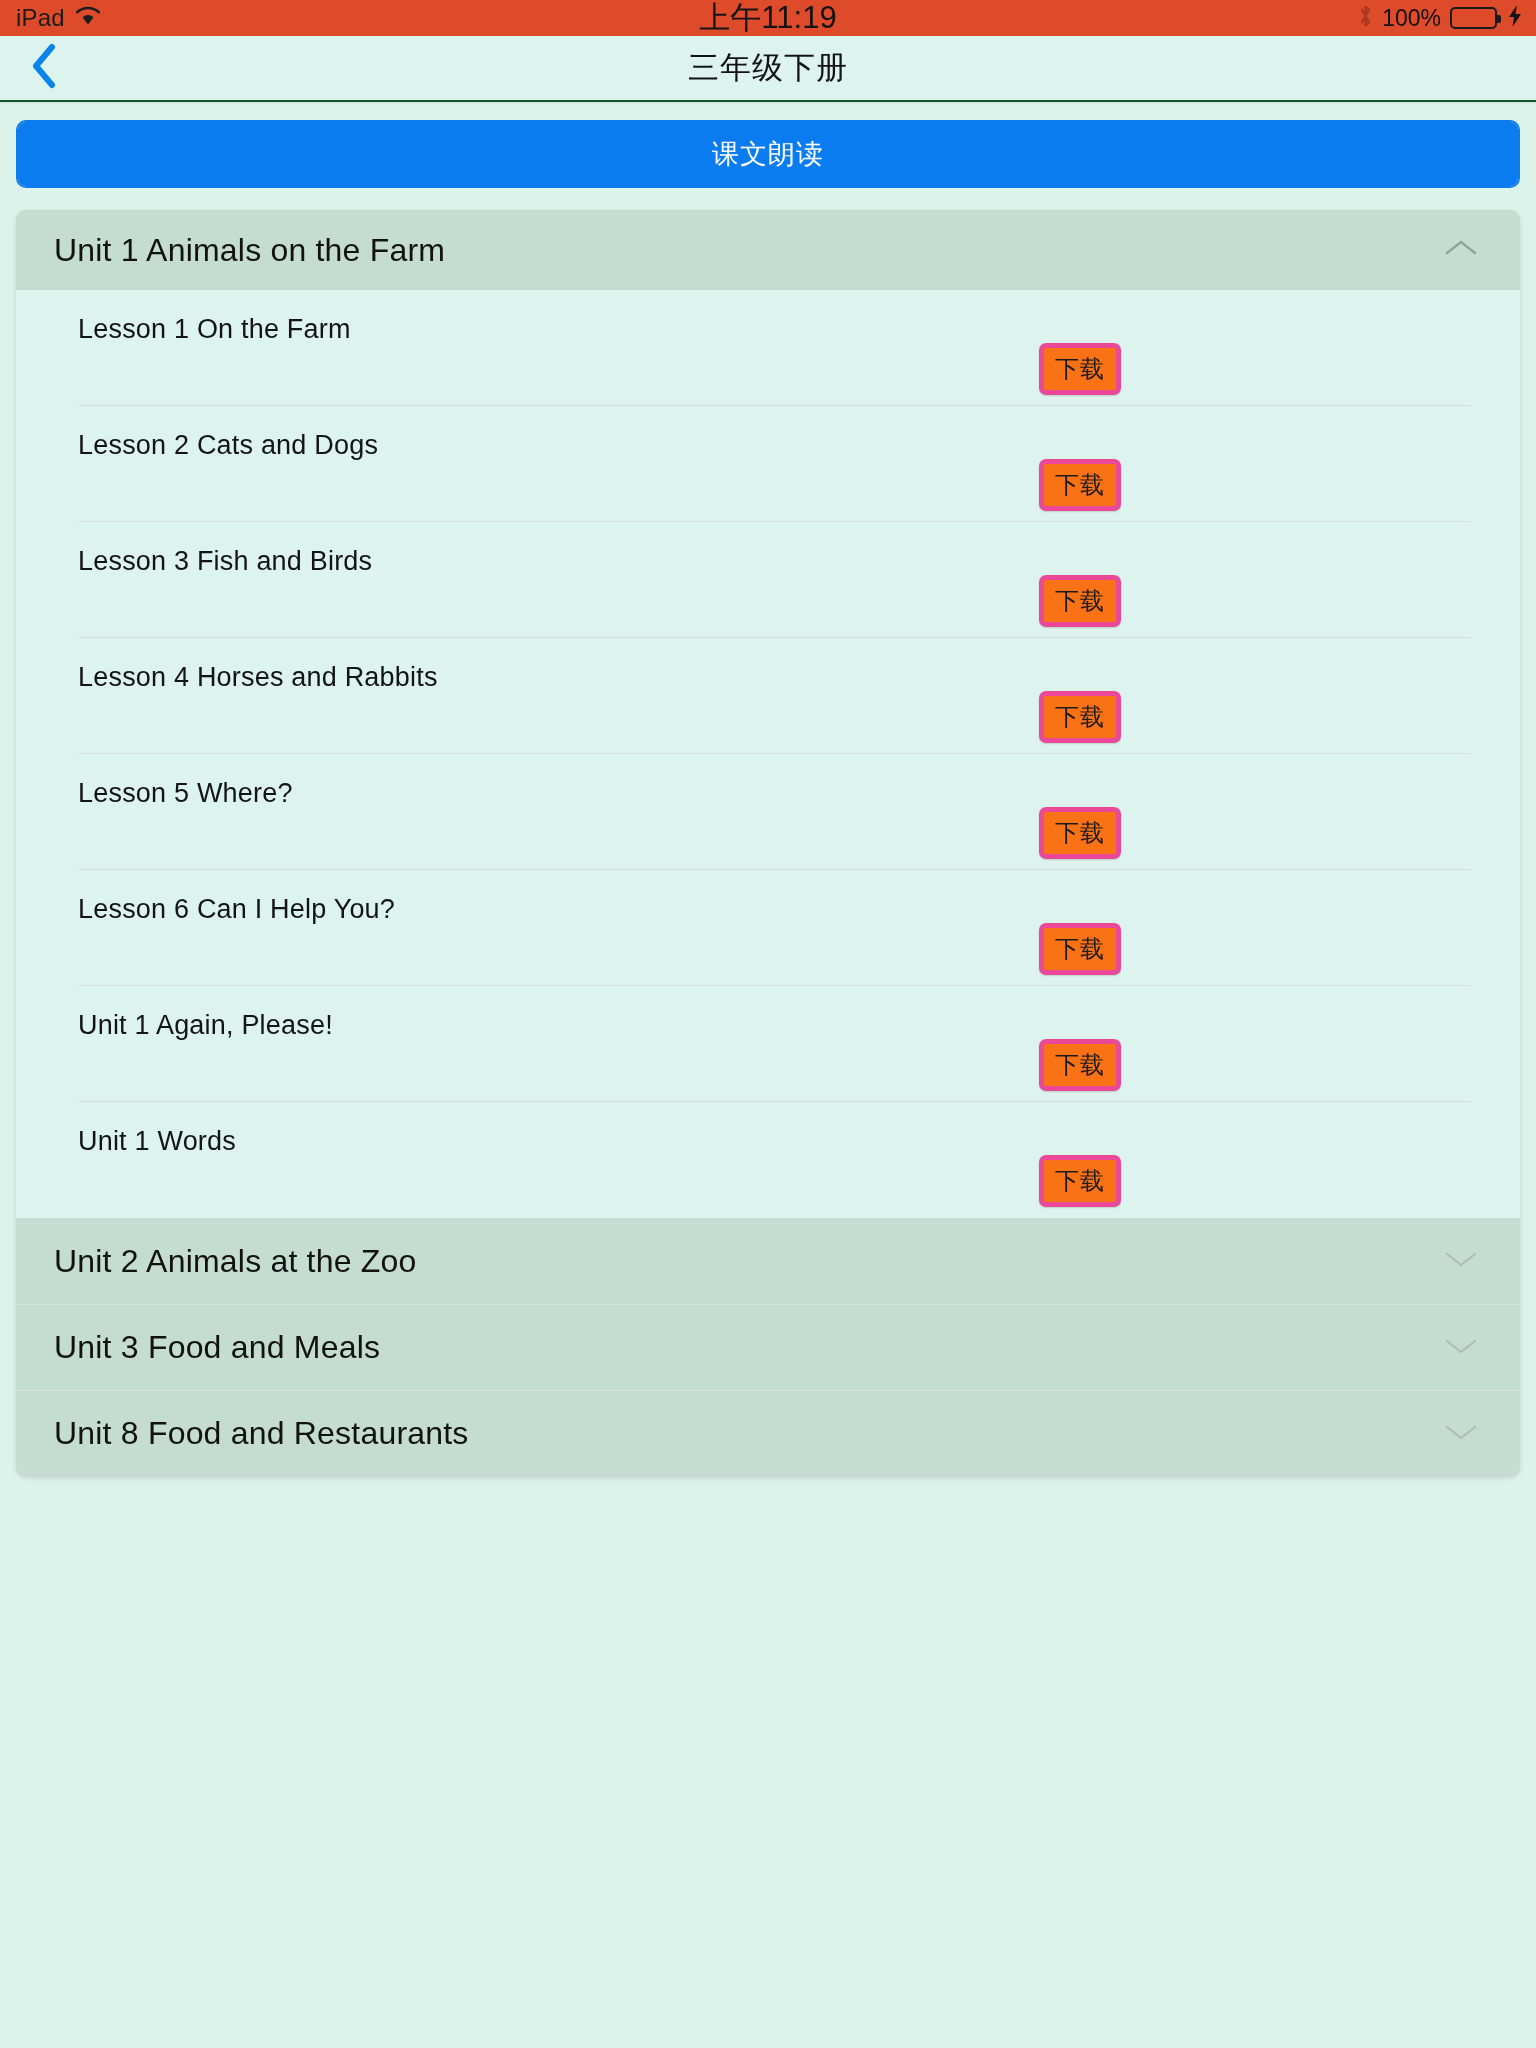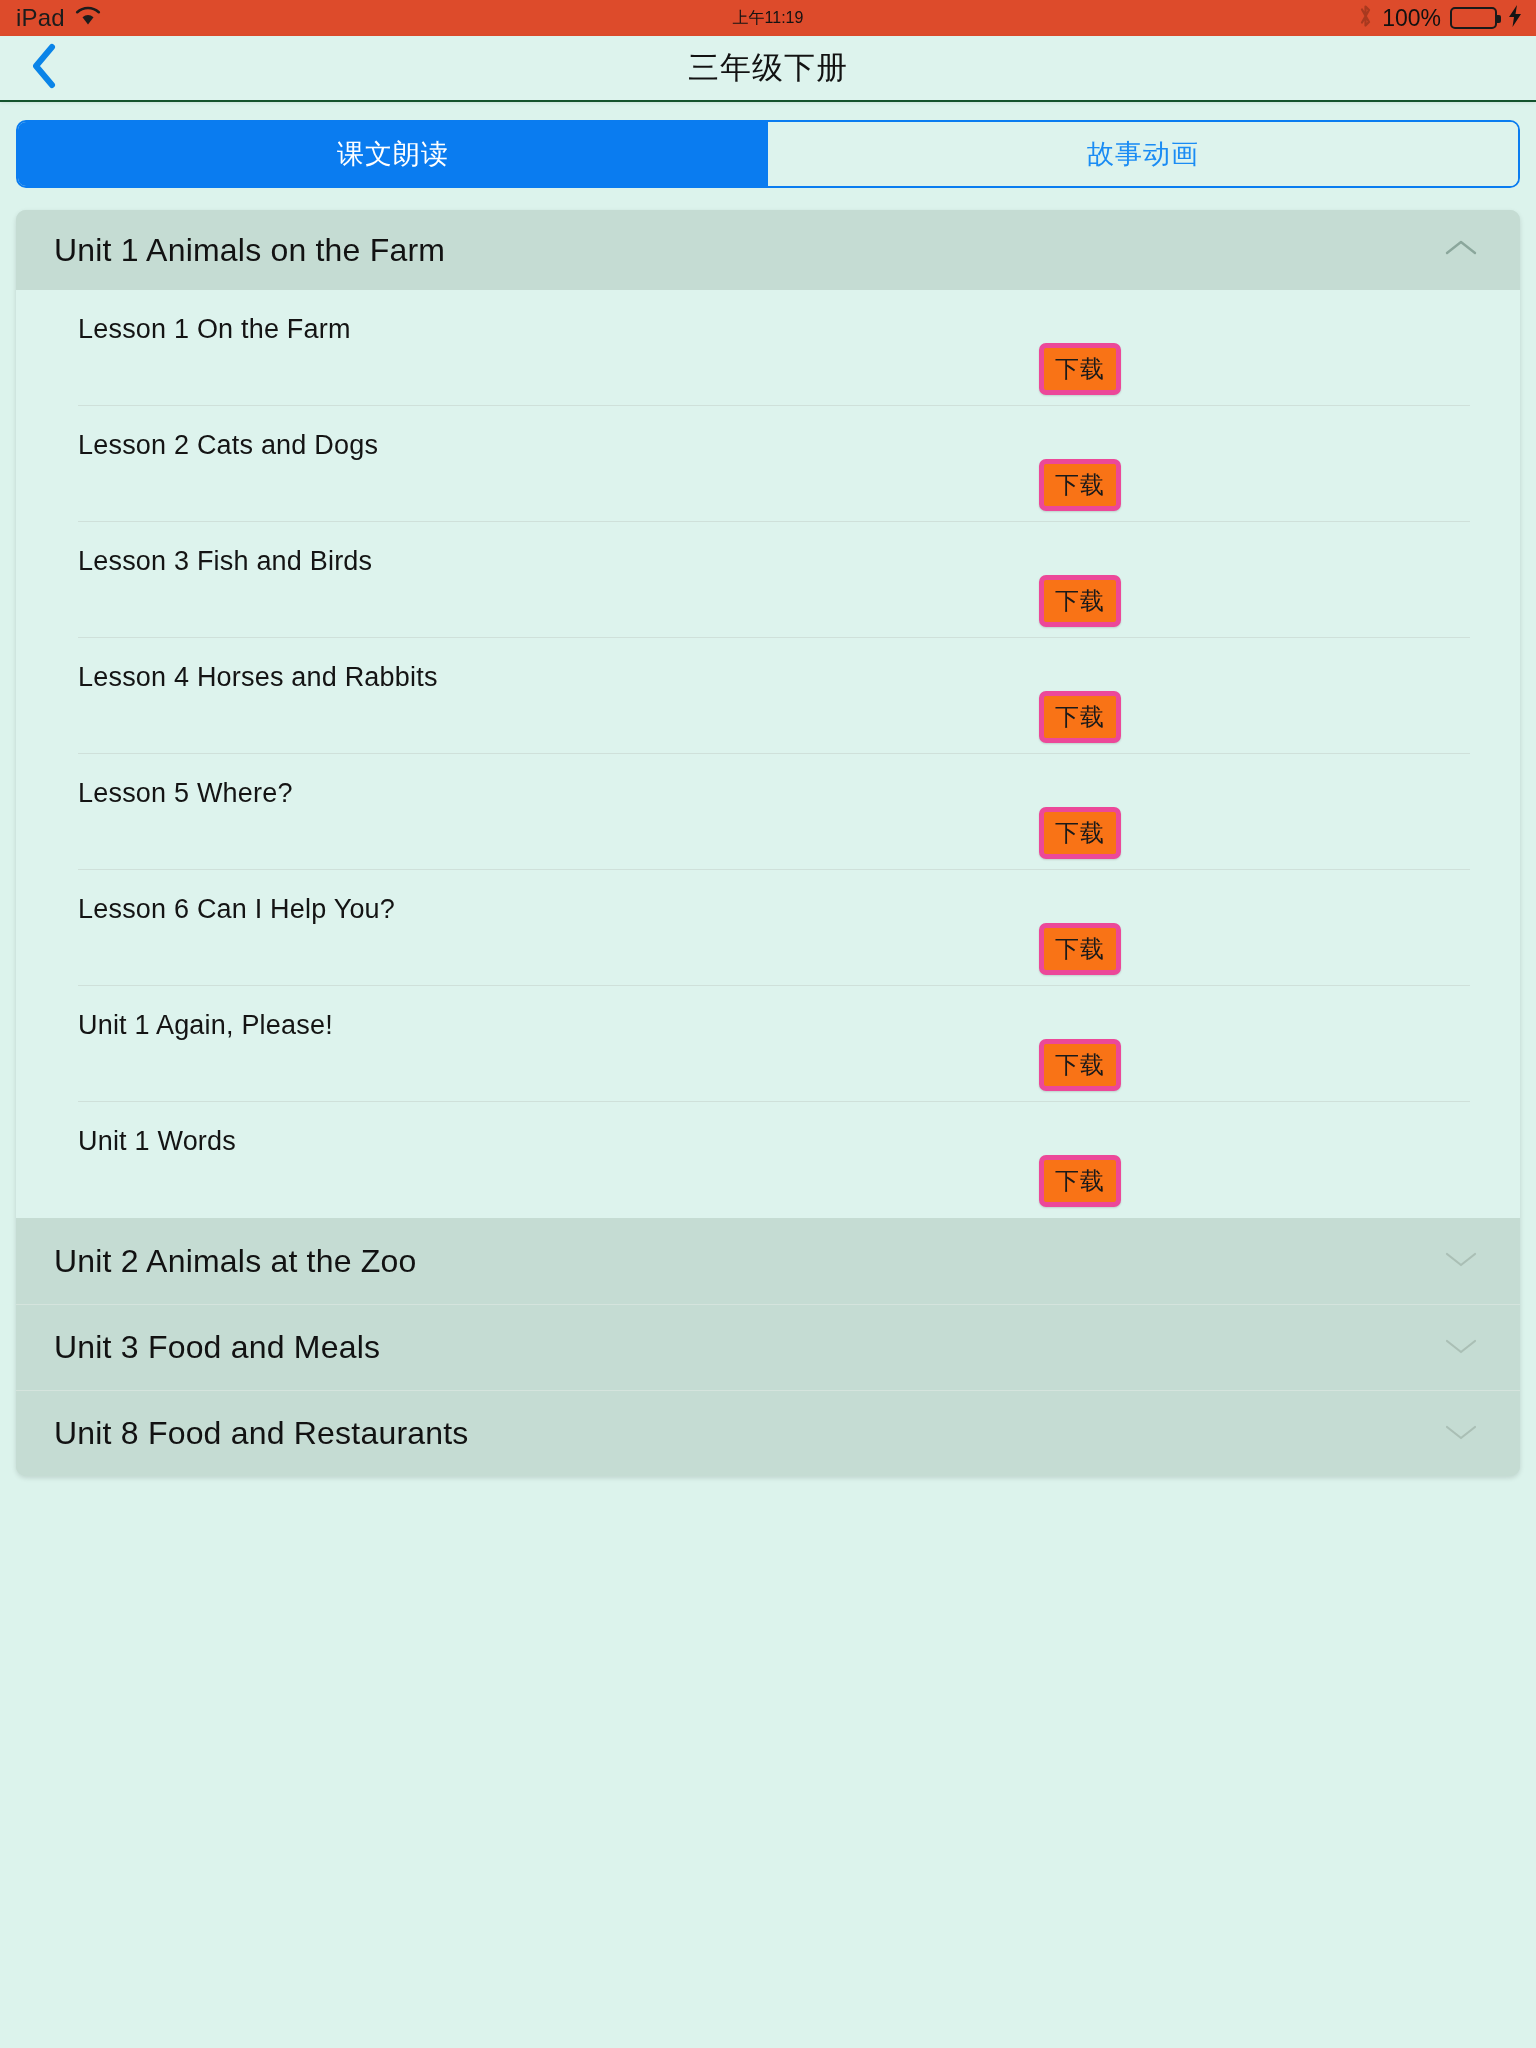--- a/index.html
+++ b/index.html
@@ -34,21 +34,21 @@
     font-size: 24px;
     color: #1c1c1c;
     letter-spacing: 0.2px;
     line-height: 1;
   }
   .wifi-icon { display: block; }
   .status-center {
     position: absolute;
     left: 0; right: 0;
     text-align: center;
-    font-size: 16px;
+    font-size: 31px;
     color: #131313;
     font-weight: 500;
     line-height: 36px;
     pointer-events: none;
   }
   .status-right {
     position: absolute;
     right: 14px;
     top: 0;
     height: 36px;
@@ -276,23 +276,20 @@
     </span>
   </div>
   <div class="nav-title">三年级下册</div>
 </div>
 
 <div class="segment-wrap">
   <div class="segmented">
     <div class="segment active">
       <span>课文朗读</span>
     </div>
-    <div class="segment inactive">
-      <span>故事动画</span>
-    </div>
   </div>
 </div>
 
 <div class="card-wrap">
   <div class="card">
 
     <div class="unit-header">
       <span class="unit-title">Unit 1 Animals on the Farm</span>
       <span class="unit-chevron">
         <svg width="34" height="20" viewBox="0 0 34 20">

